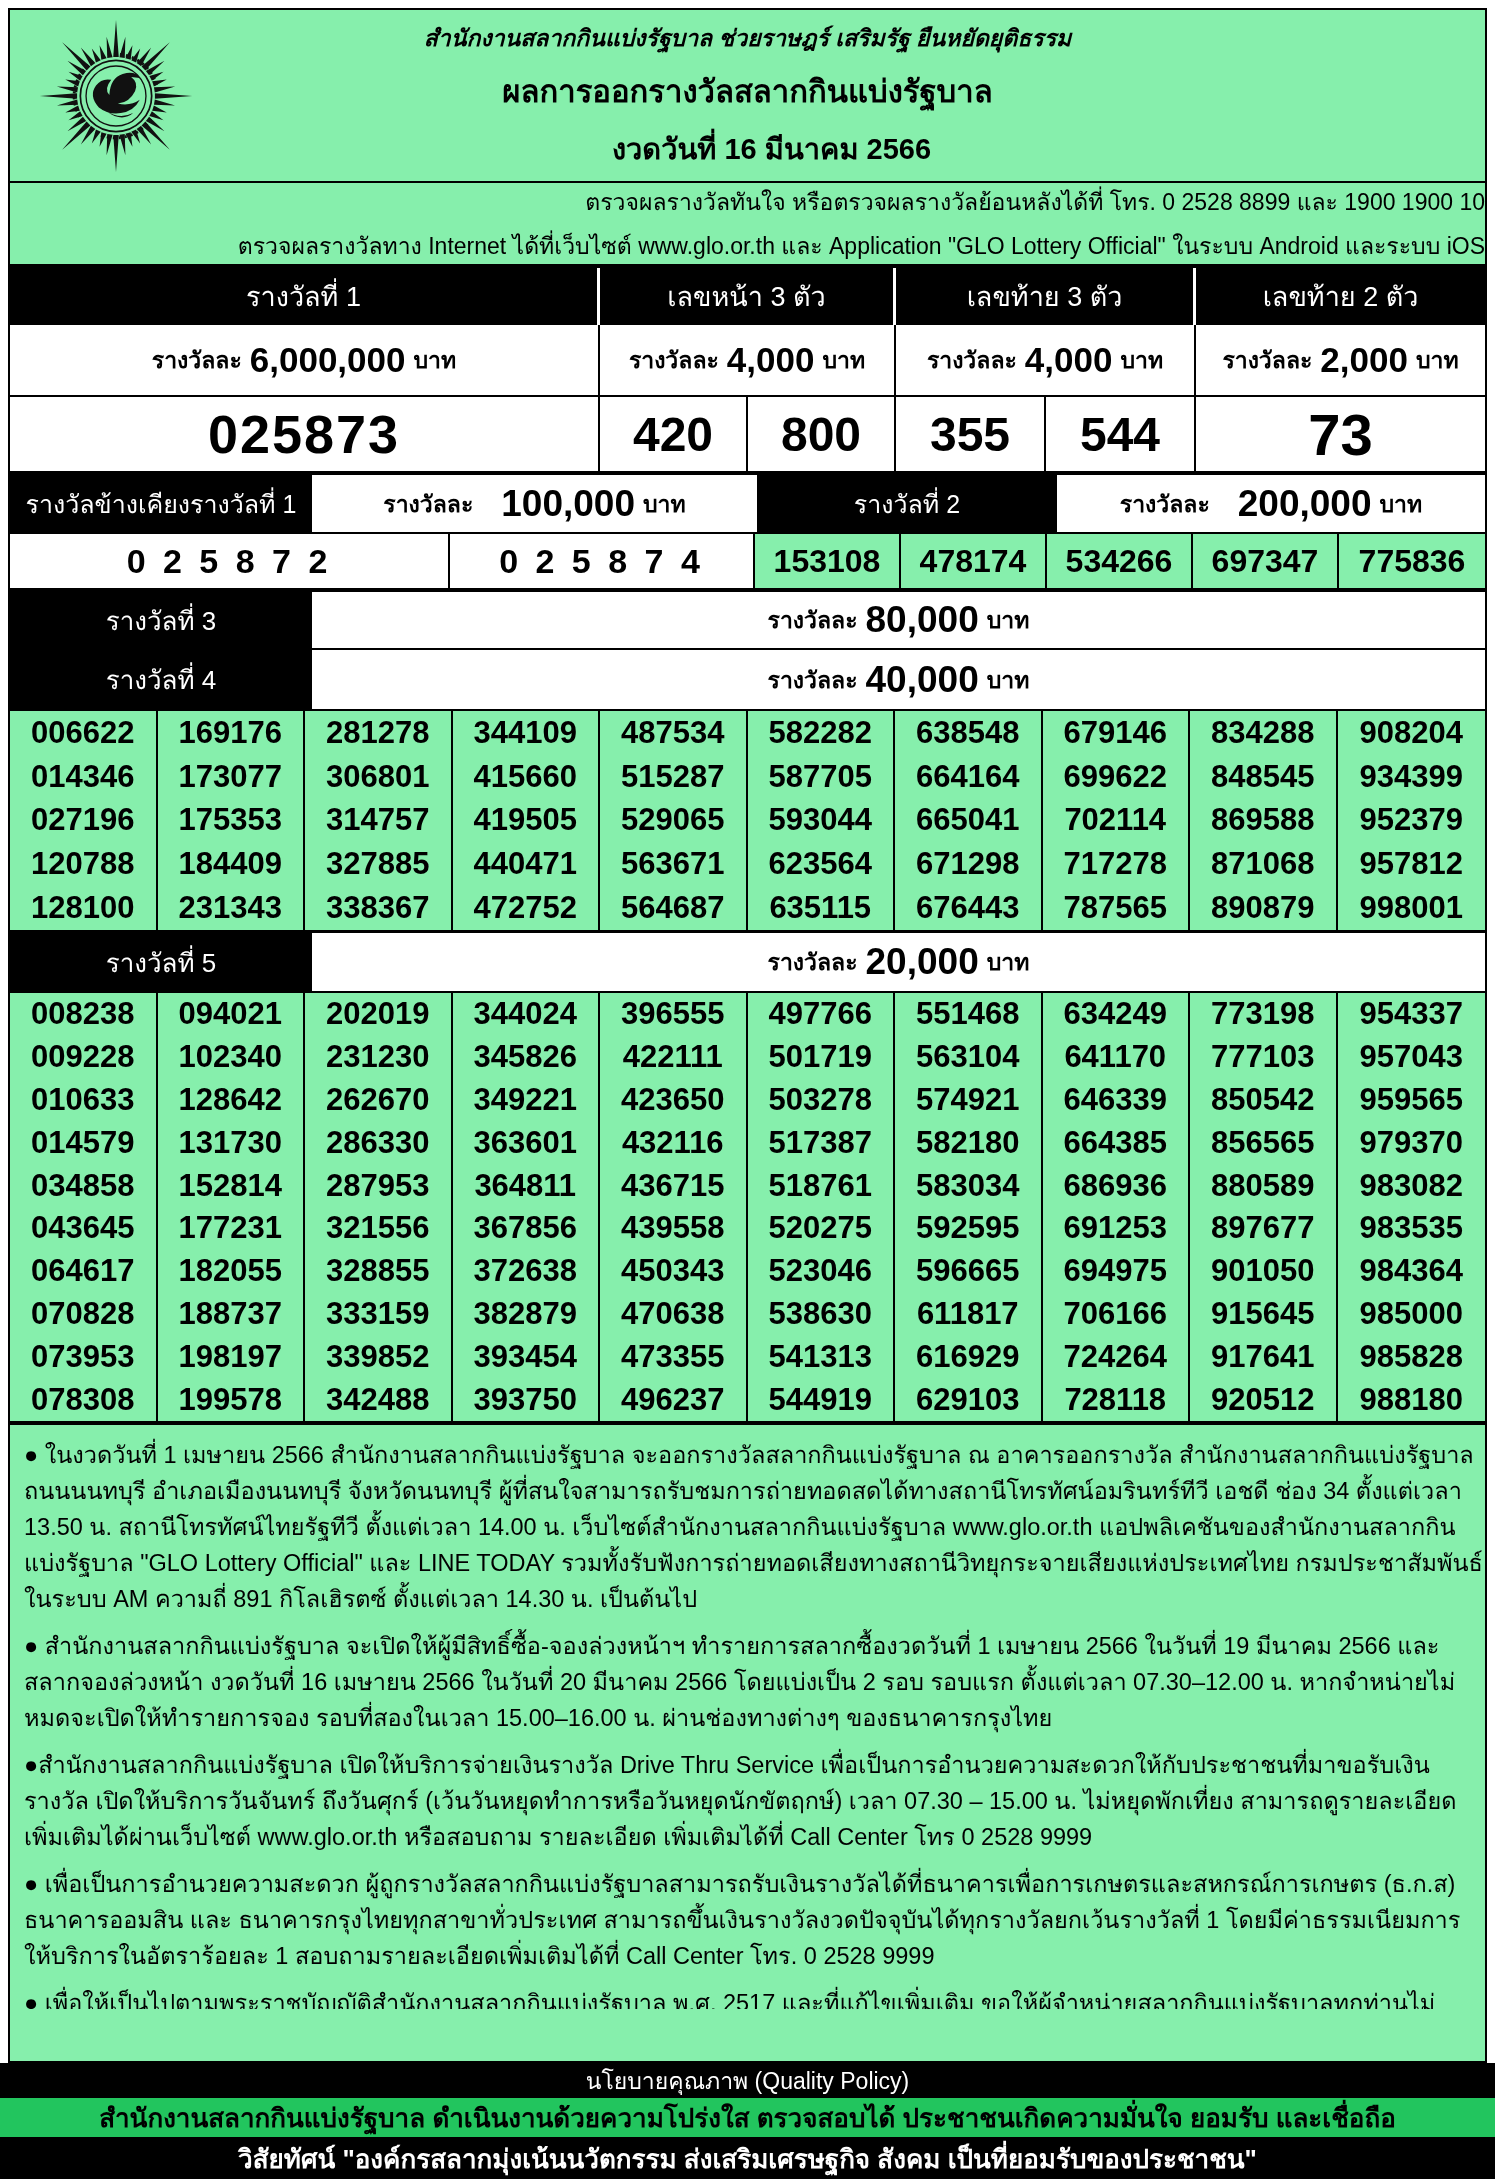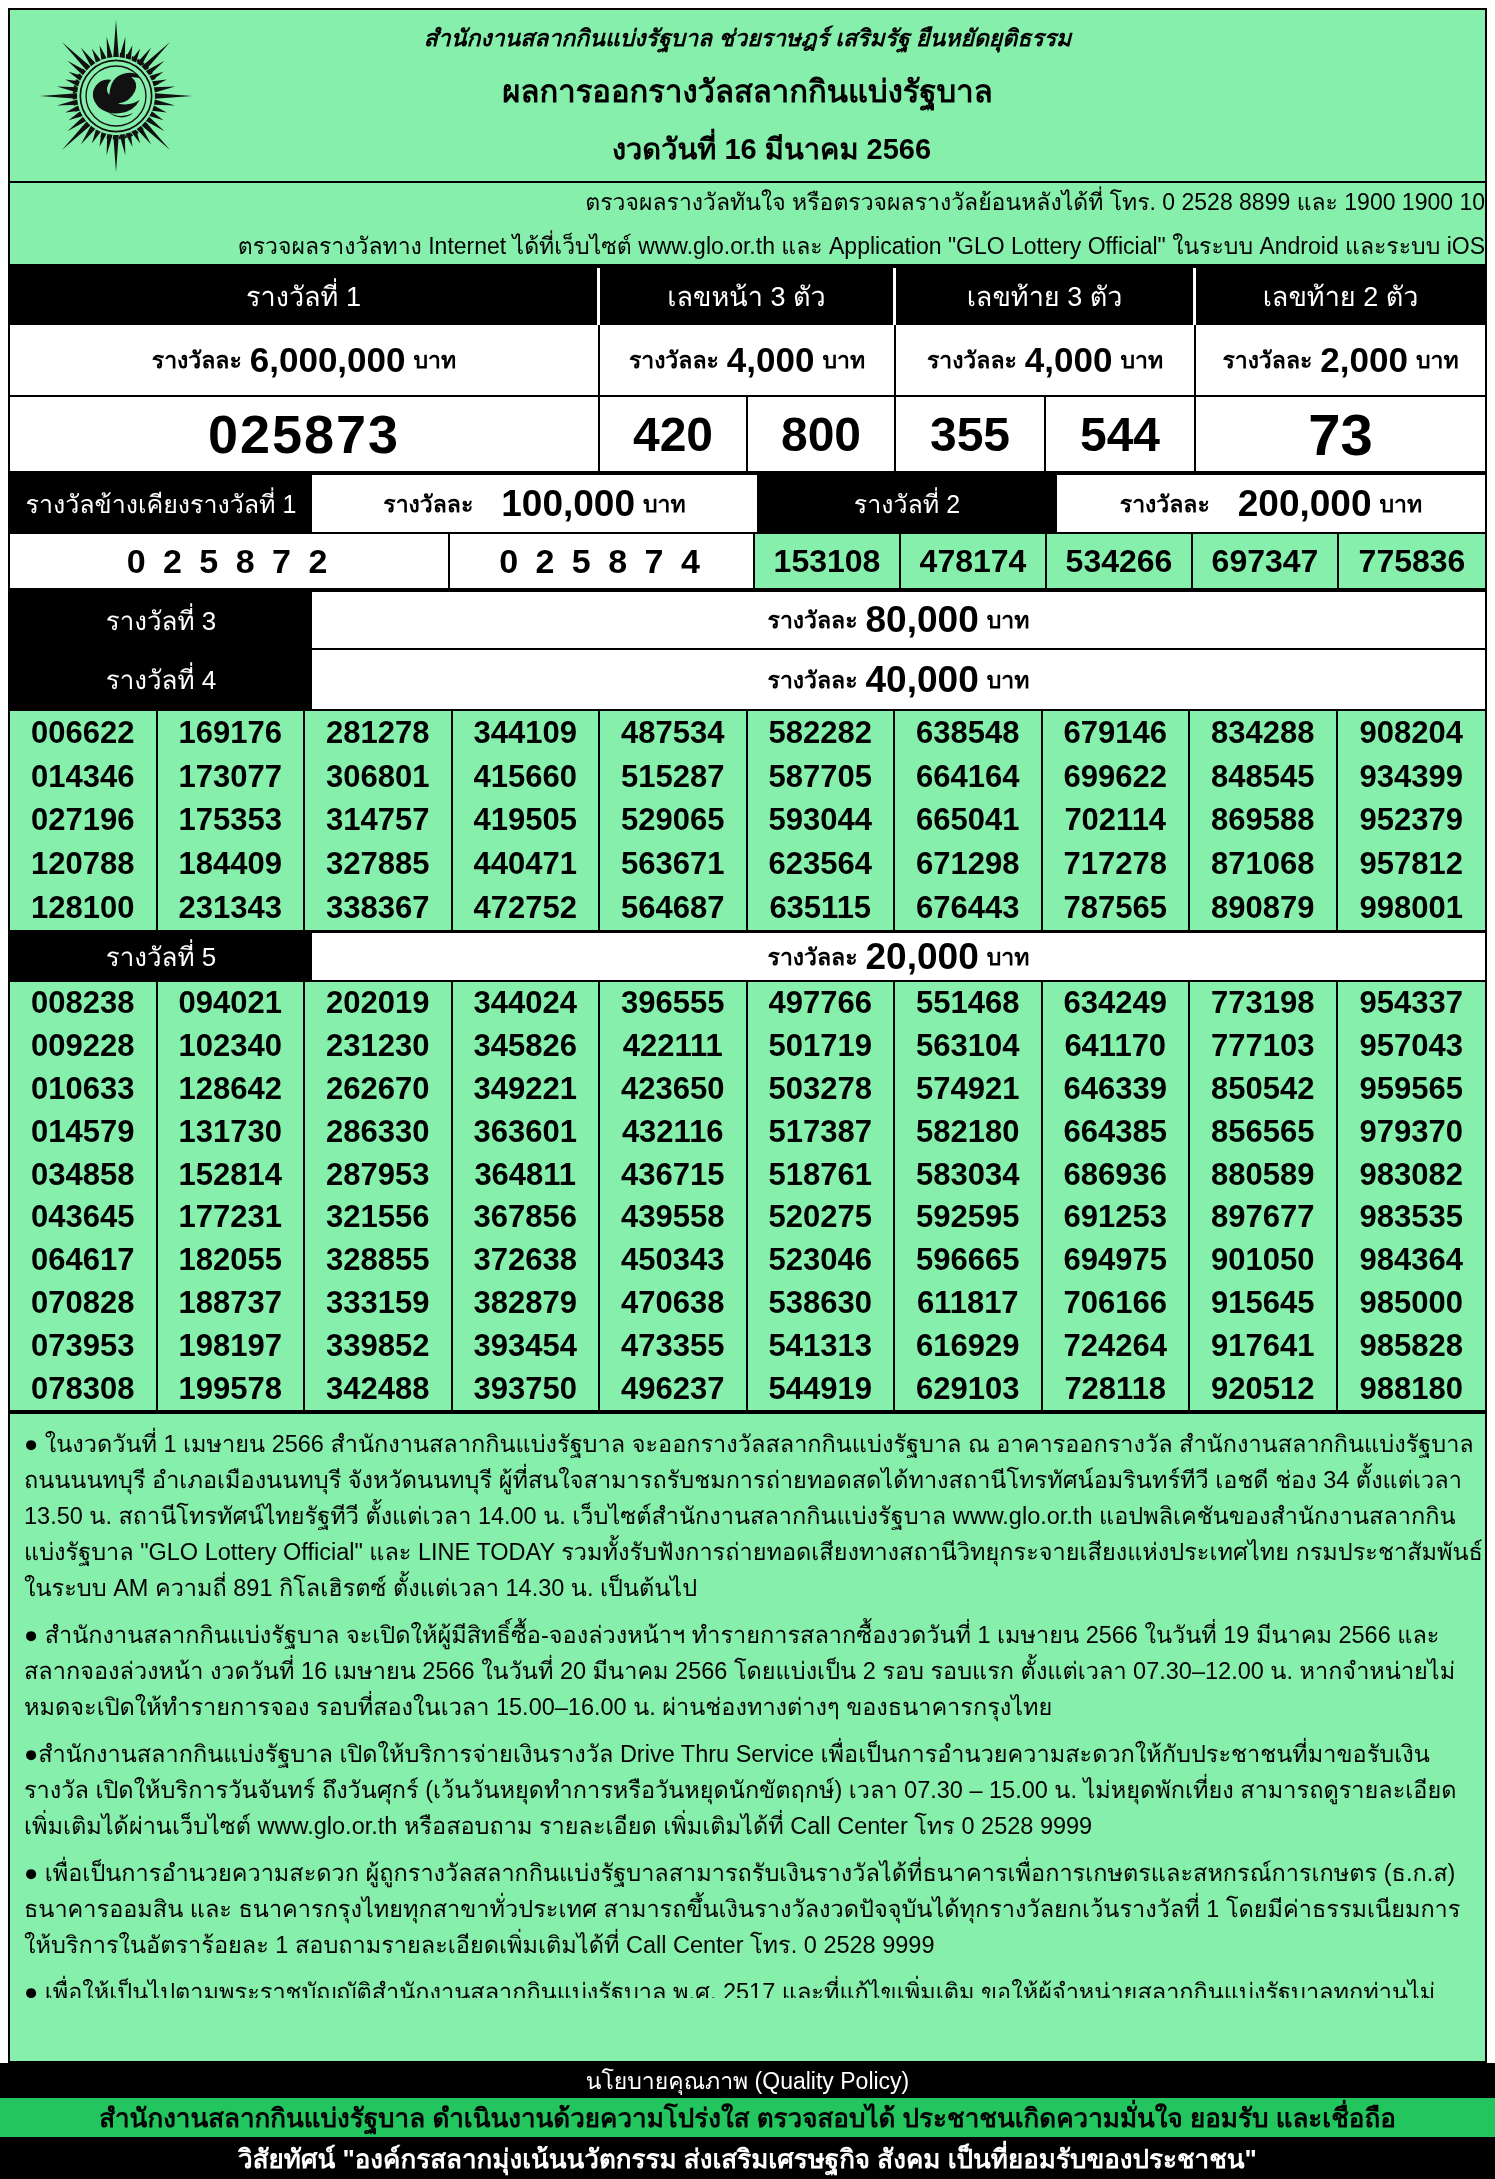--- a/index.html
+++ b/index.html
@@ -52,21 +52,21 @@
   .side-nums .whitecell { border-right:2px solid #000; font-size:34px; font-weight:bold; letter-spacing:4px; }
   .side-grid5 { display:grid; grid-template-columns:repeat(5,1fr); height:100%; }
   .side-grid5 > div { display:flex; align-items:center; justify-content:center;
                       border-right:2px solid #000; font-size:32px; font-weight:bold; }
   .side-grid5 > div:last-child { border-right:none; }
 
   .p-head { height:58px; grid-template-columns:302px 1fr; border-bottom:2px solid #000; }
   .p-head .blackcell { font-size:26px; }
   .p-head .amt-num { font-size:37px; }
   .p-head-4 { height:61px; }
-  .p-head-5 { height:49px; }
+  .p-head-5 { height:60px; }
 
   .grid10 { display:grid; grid-template-columns:repeat(10,1fr); grid-auto-rows:1fr; width:100%; }
   .grid10 > div { display:flex; align-items:center; justify-content:center;
                   border-right:2px solid #000; font-size:31px; font-weight:bold; }
   .grid10 > div:nth-child(10n) { border-right:none; }
   .g-p3 { height:50px; border-bottom:5px double #000; }
   .g-p4 { height:222px; border-bottom:3px solid #000; }
   .g-p5 { height:432px; border-bottom:4px solid #000; }
 
   

